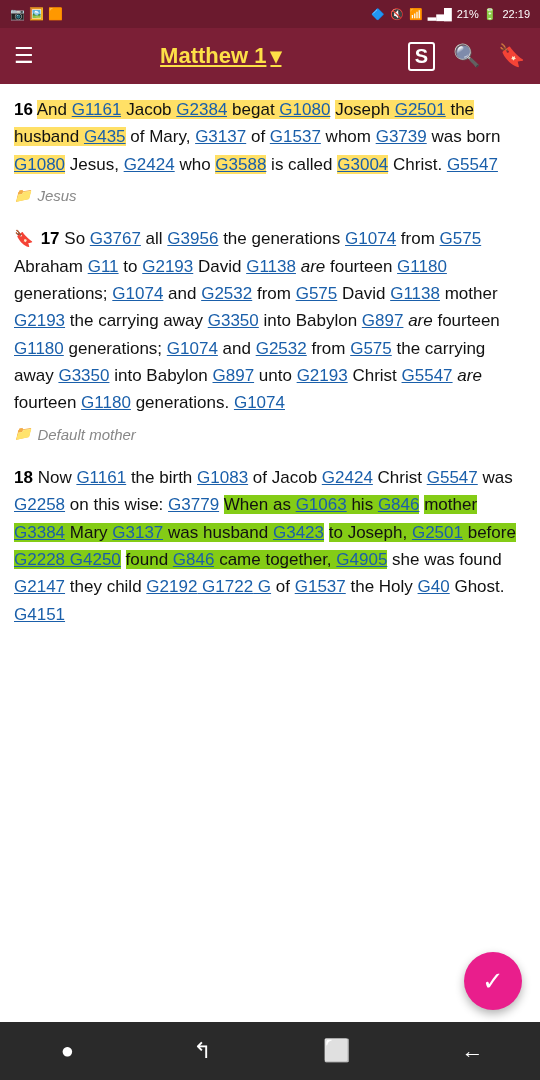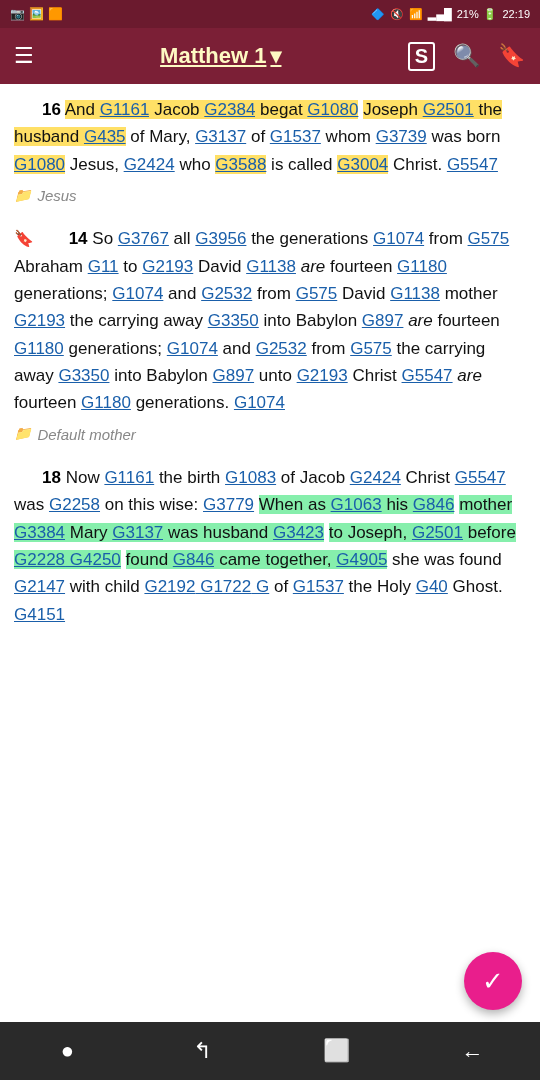--- a/index.html
+++ b/index.html
@@ -34,21 +34,21 @@
       background: #7b1f36;
       display: flex;
       align-items: center;
       justify-content: space-between;
       padding: 0 14px;
     }
     .nav-title {
       display: flex;
       align-items: center;
       gap: 4px;
-      color: #fef9c3;
+      color: #fde047;
       font-size: 22px;
       font-weight: bold;
       text-decoration: underline;
       cursor: pointer;
     }
     .nav-icons {
       display: flex;
       align-items: center;
       gap: 18px;
       color: white;
@@ -77,38 +77,37 @@
     }
 
     .verse-text {
       font-size: 17px;
       line-height: 1.6;
     }
 
     .verse-num {
       font-weight: bold;
       color: #000;
-      margin-left: 28px;
     }
 
     
     .strongs {
       color: #1a5faa;
       text-decoration: underline;
       font-size: 17px;
     }
 
     
     .highlight-yellow {
       background-color: #ffe066;
     }
 
     
     .highlight-cyan {
-      background-color: #86efac;
+      background-color: #84cc16;
     }
 
     
     .folder-tag {
       display: flex;
       align-items: center;
       gap: 6px;
       margin-top: 6px;
       color: #888;
       font-style: italic;
@@ -217,21 +216,21 @@
     </span>
     <div class="folder-tag">
       <span class="folder-icon">📁</span>
       <span>Jesus</span>
     </div>
   </div>
 
   <div class="verse-block">
     <span class="verse-text">
       <span class="bookmark-icon">🔖</span>
-      <span class="verse-num">14</span>
+      <span class="verse-num">17</span>
       <span> So </span><a class="strongs">G3767</a><span> all </span><a class="strongs">G3956</a><span> the generations </span><a class="strongs">G1074</a>
       <span> from </span><a class="strongs">G575</a><span> Abraham </span><a class="strongs">G11</a><span> to </span><a class="strongs">G2193</a><span> David </span><a class="strongs">G1138</a>
       <span> <em>are</em> fourteen </span><a class="strongs">G1180</a>
       <span> generations; </span><a class="strongs">G1074</a><span> and </span><a class="strongs">G2532</a><span> from </span><a class="strongs">G575</a>
       <span> David </span><a class="strongs">G1138</a><span> mother </span><a class="strongs">G2193</a><span> the carrying away </span><a class="strongs">G3350</a>
       <span> into Babylon </span><a class="strongs">G897</a><span> <em>are</em> fourteen </span><a class="strongs">G1180</a>
       <span> generations; </span><a class="strongs">G1074</a>
       <span> and </span><a class="strongs">G2532</a><span> from </span><a class="strongs">G575</a><span> the carrying away </span><a class="strongs">G3350</a>
       <span> into Babylon </span><a class="strongs">G897</a><span> unto </span><a class="strongs">G2193</a><span> Christ </span><a class="strongs">G5547</a>
       <span> <em>are</em> fourteen </span><a class="strongs">G1180</a>
@@ -245,21 +244,21 @@
 
   <div class="verse-block">
     <span class="verse-text">
       <span class="verse-num">18</span>
       <span> Now </span><a class="strongs">G1161</a><span> the birth </span><a class="strongs">G1083</a><span> of Jacob </span><a class="strongs">G2424</a>
       <span> Christ </span><a class="strongs">G5547</a><span> was </span><a class="strongs">G2258</a><span> on this wise: </span><a class="strongs">G3779</a>
       <span class="highlight-cyan"> When as </span><a class="strongs highlight-cyan">G1063</a><span class="highlight-cyan"> his </span><a class="strongs highlight-cyan">G846</a>
       <span class="highlight-cyan"> mother </span><a class="strongs highlight-cyan">G3384</a><span class="highlight-cyan"> Mary </span><a class="strongs highlight-cyan">G3137</a><span class="highlight-cyan"> was husband </span><a class="strongs highlight-cyan">G3423</a>
       <span class="highlight-cyan"> to Joseph, </span><a class="strongs highlight-cyan">G2501</a><span class="highlight-cyan"> before </span><a class="strongs highlight-cyan">G2228</a><a class="strongs highlight-cyan"> G4250</a>
       <span class="highlight-cyan"> found </span><a class="strongs highlight-cyan">G846</a><span class="highlight-cyan"> came together, </span><a class="strongs highlight-cyan">G4905</a><span> she was</span>
-      <span> found </span><a class="strongs">G2147</a><span> with child </span><a class="strongs">G2192</a><a class="strongs"> G1722</a><a class="strongs"> G</a>
+      <span> found </span><a class="strongs">G2147</a><span> they child </span><a class="strongs">G2192</a><a class="strongs"> G1722</a><a class="strongs"> G</a>
       <span> of </span><a class="strongs">G1537</a><span> the Holy </span><a class="strongs">G40</a><span> Ghost. </span><a class="strongs">G4151</a>
     </span>
   </div>
 
 </div>
 
 <div class="fab">
   <span>✓</span>
 </div>
 

